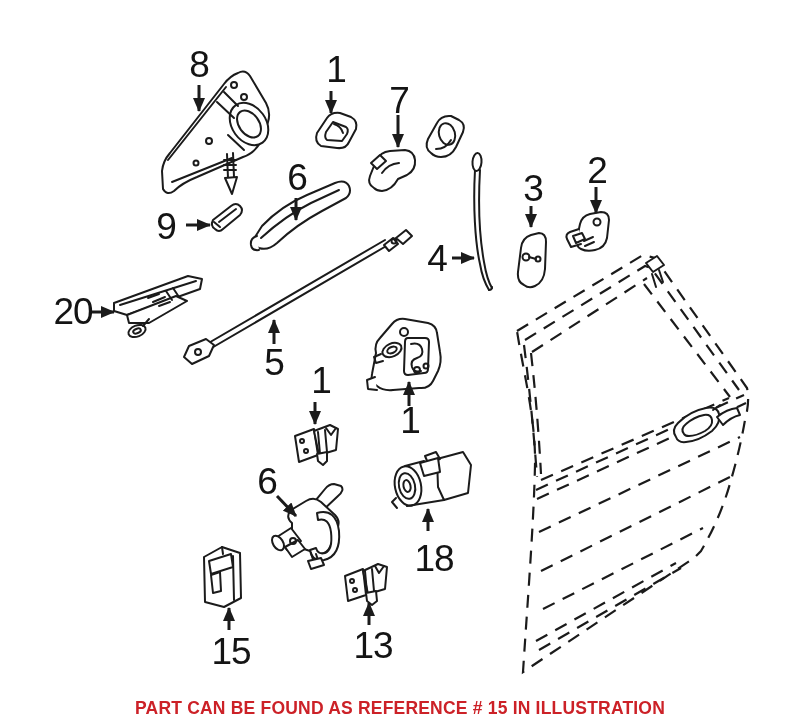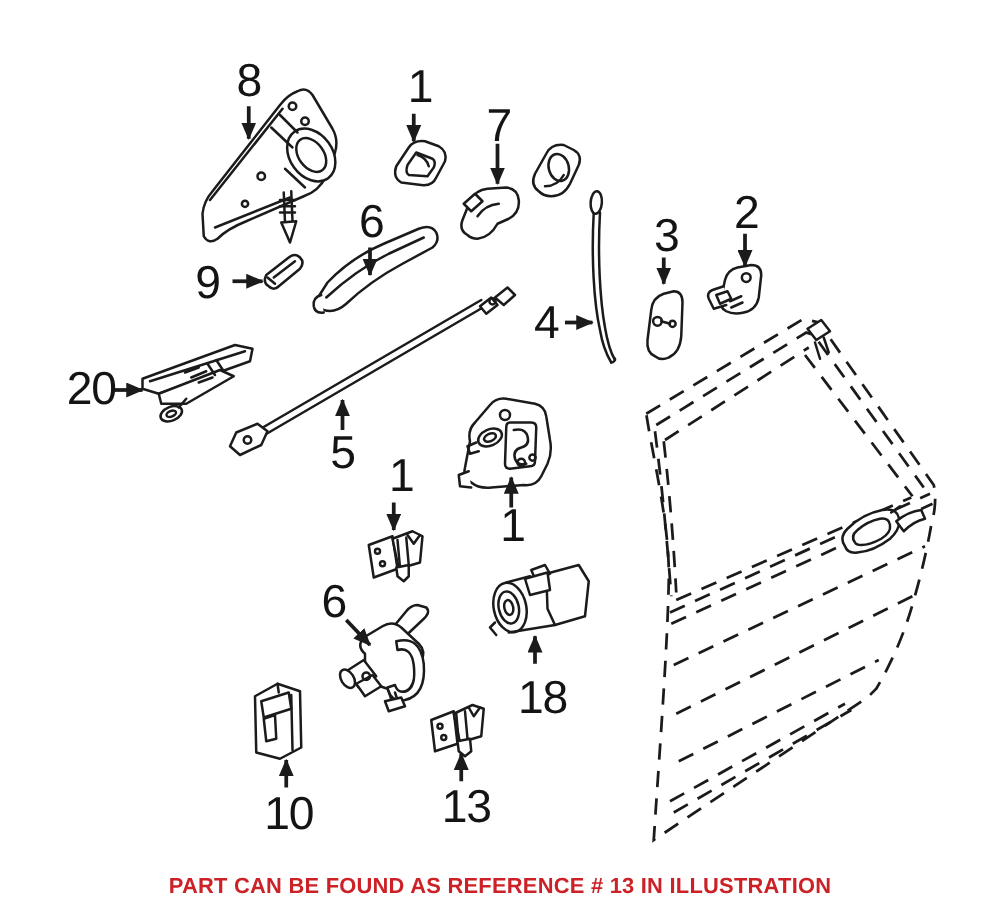--- a/index.html
+++ b/index.html
@@ -227,17 +227,17 @@
   <div class="plabel" style="left:274px;top:362px">5</div>
   <div class="plabel" style="left:297px;top:177px">6</div>
   <div class="plabel" style="left:399px;top:100px">7</div>
   <div class="plabel" style="left:199px;top:64px">8</div>
   <div class="plabel" style="left:166px;top:226px">9</div>
   <div class="plabel" style="left:336px;top:69px">1</div>
   <div class="plabel" style="left:73px;top:311px">20</div>
   <div class="plabel" style="left:321px;top:380px">1</div>
   <div class="plabel" style="left:373px;top:645px">13</div>
   <div class="plabel" style="left:267px;top:481px">6</div>
-  <div class="plabel" style="left:231px;top:651px">10</div>
+  <div class="plabel" style="left:231px;top:651px">15</div>
   <div class="plabel" style="left:434px;top:558px">18</div>
 
-  <div class="caption">PART CAN BE FOUND AS REFERENCE # 13 IN ILLUSTRATION</div>
+  <div class="caption">PART CAN BE FOUND AS REFERENCE # 15 IN ILLUSTRATION</div>
 </div>
 
 </body></html>

